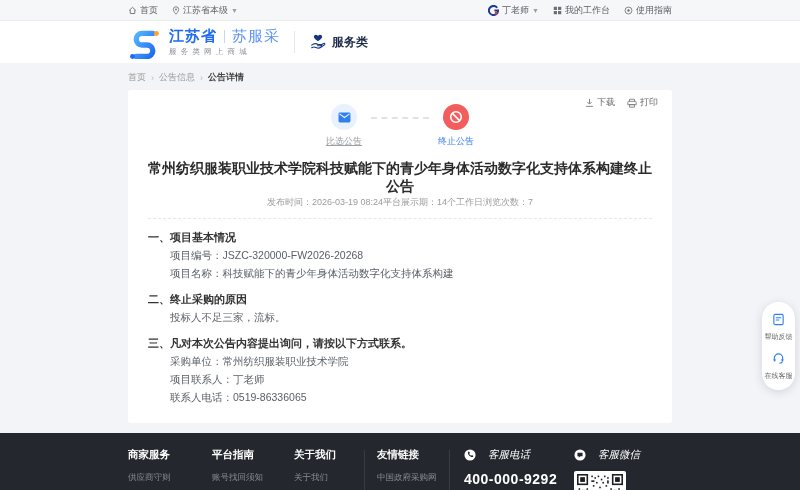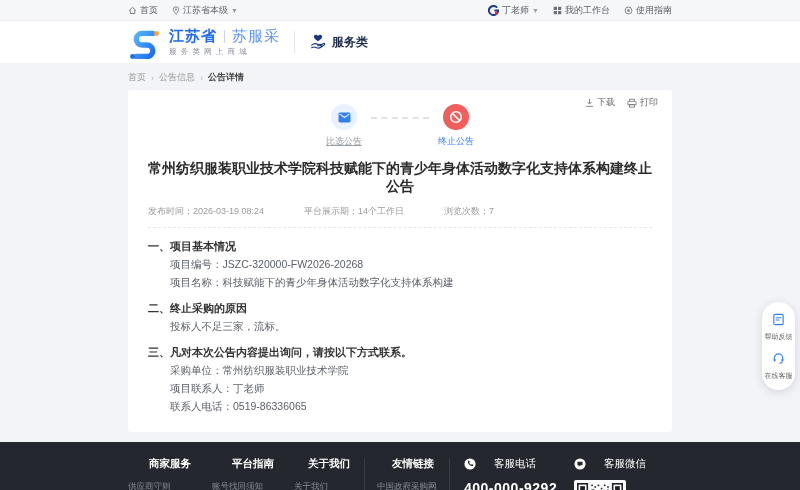--- a/index.html
+++ b/index.html
@@ -44,41 +44,41 @@
   .step { width:54px; text-align:center; }
   .step-circle { width:26px; height:26px; border-radius:50%; margin:0 auto; display:flex; align-items:center; justify-content:center; }
   .step-done .step-circle { background:#e8f1fd; }
   .step-current .step-circle { background:#f25d5d; }
   .step-label { margin-top:5px; font-size:9px; }
   .step-done .step-label { color:#9aa0a6;text-decoration:underline; }
   .step-current .step-label { color:#3b82f6; }
   .step-connector { width:58px; border-top:2px dashed #dfe2e6; margin-top:13px; }
 
   .notice-title { margin-top:12px; text-align:center; font-size:14px; font-weight:bold; color:#2b2b2b; }
-  .notice-meta { margin-top:9px; display:flex; gap:40px; font-size:9px; color:#9b9b9b; }
+  .notice-meta { display:flex; justify-content:center; font-size:9px; color:#9b9b9b; }
   .meta-divider { margin-top:9px; border-bottom:1px dashed #e7e7e7; }
 
   .section { margin-top:11px; }
   .sec-heading { font-size:11px; font-weight:bold; color:#333; }
   .sec-body { padding-left:22px; margin-top:3px; }
   .kv { font-size:10.5px; color:#595f66; line-height:15px; margin-top:3px; }
 
   
   .footer { background:#24272d; margin-top:10px; }
   .footer .container { display:flex; padding:15px 0 10px; }
   .fcol { }
-  .fcol-title { font-size:10.5px; font-weight:bold; color:#fff; margin-bottom:10px;text-align:center; }
+  .fcol-title { font-size:10.5px; font-weight:bold; color:#fff; margin-bottom:10px; }
   .flink { font-size:8.5px; color:#878d96; margin-bottom:8px; cursor:pointer; }
   .fcol-links-1 { width:84px; }
   .fcol-links-2 { width:82px; }
   .fcol-links-3 { width:70px; }
   .fcol-links-4 { width:84px; padding-left:12px; }
   .fdivider { width:1px; background:#383c43; margin:2px 0 10px; }
   .hotline { width:118px; padding-left:14px; }
-  .hot-title,.wx-title { display:flex; align-items:center; gap:18px; font-size:10.5px; color:#fff; margin-bottom:9px; }
+  .hot-title,.wx-title { display:flex; align-items:center; gap:12px; font-size:10.5px; color:#fff; margin-bottom:9px;font-style:italic; }
   .hot-number { font-size:14px; font-weight:bold; color:#fff; letter-spacing:.5px; }
   .wechat { padding-left:6px; }
   .qr { width:52px; height:52px; background:#fff; border-radius:2px; padding:3px; }
   .qr svg { display:block; width:100%; height:100%; }
 
   
   .float-widget { position:fixed; right:5px; top:302px; width:33px; background:#fff; border-radius:17px; box-shadow:0 2px 10px rgba(20,40,80,.15); padding:10px 0 9px; text-align:center; }
   .fw-item { cursor:pointer; }
   .fw-item + .fw-item { margin-top:9px; }
   .fw-label { font-size:7px; color:#666; margin-top:2px; }

